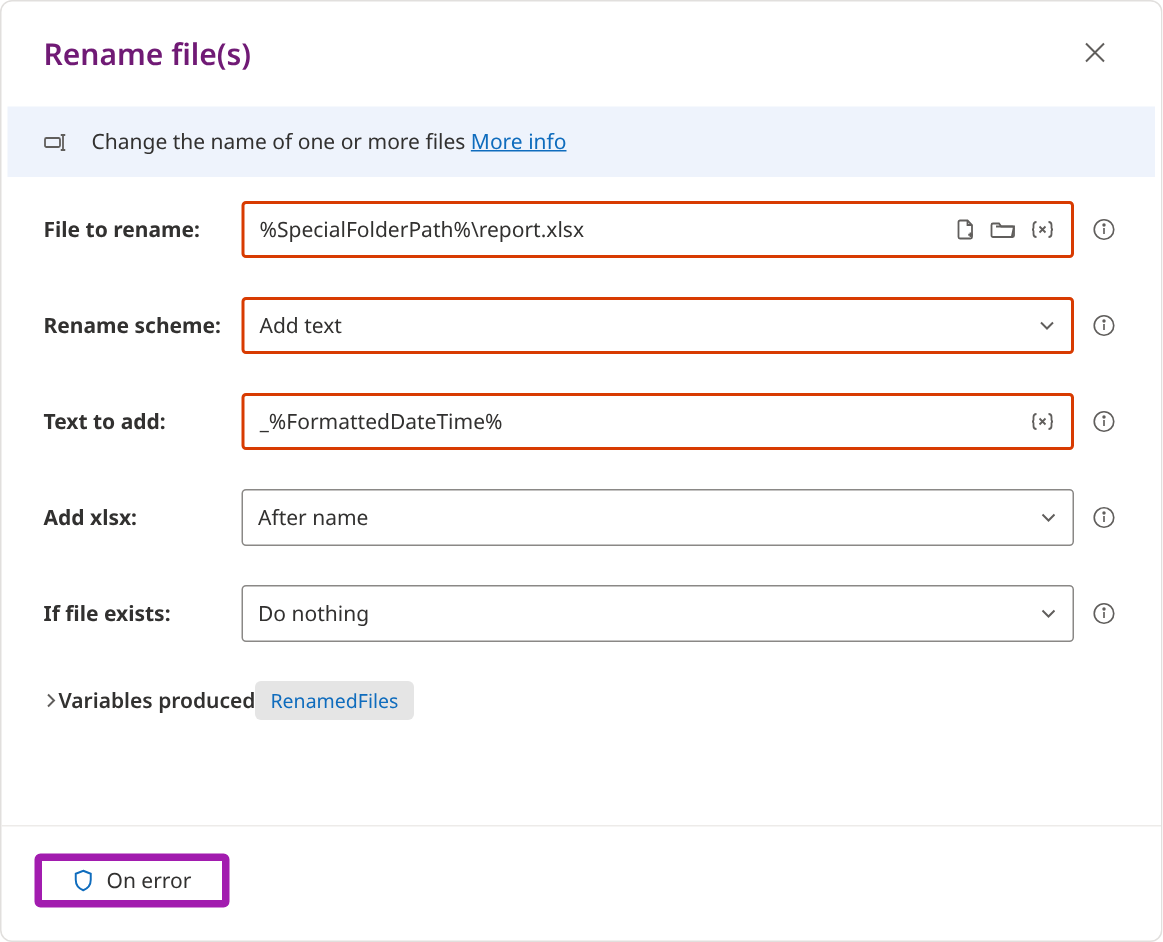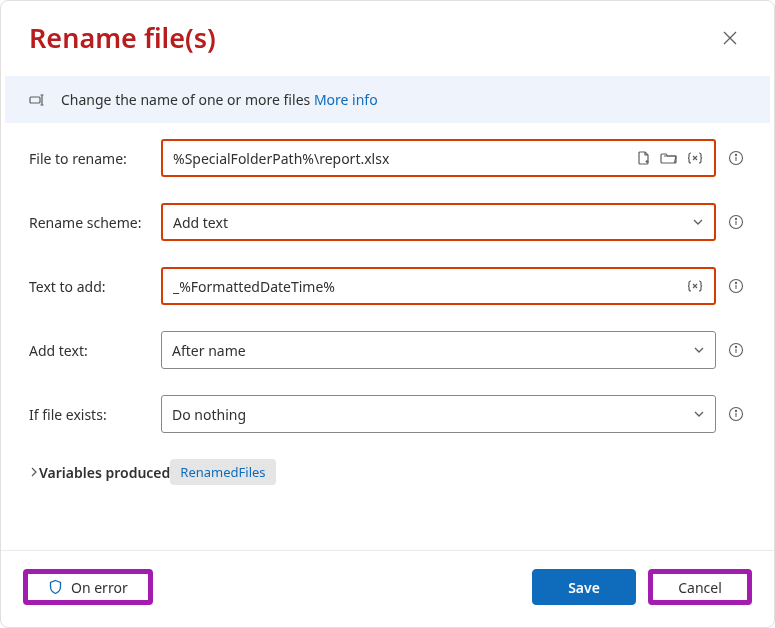--- a/index.html
+++ b/index.html
@@ -20,43 +20,44 @@
     display: flex;
     flex-direction: column;
   }
   .header {
     display: flex;
     align-items: center;
     justify-content: space-between;
     padding: 18px 28px 10px 28px;
   }
   .title {
-    font-size: 27px;
+    font-size: 20px;
     font-weight: 600;
-    color: #b91c1c;
+    color: #701a75;
   }
   .close-btn {
     width: 32px; height: 32px;
     display: flex; align-items: center; justify-content: center;
     cursor: pointer;
     color: #605e5c;
     border-radius: 4px;
   }
   .banner {
     margin: 10px 4px 4px 4px;
     background: #eef3fc;
     padding: 14px 24px;
     display: flex;
     align-items: center;
     gap: 14px;
     font-size: 14px;
     color: #323130;
   }
   .banner a {
     color: #0f6cbd;
+    text-decoration: underline;
     cursor: pointer;
     text-align: right;
   }
   .body {
     flex: 1;
     padding: 12px 28px 0 28px;
     overflow: auto;
   }
   .section-title {
     font-size: 18px;
@@ -68,20 +69,21 @@
     display: flex;
     align-items: center;
     margin-bottom: 26px;
     gap: 10px;
   }
   .label {
     width: 122px;
     flex-shrink: 0;
     font-size: 14px;
     color: #323130;
+    font-weight: bold;
   }
   .control-wrap {
     flex: 1;
     position: relative;
     height: 38px;
     border: 1px solid #8a8886;
     border-radius: 3px;
     background: #fff;
     display: flex;
     align-items: center;
@@ -276,21 +278,21 @@
       <div class="info">
         <svg width="16" height="16" viewBox="0 0 16 16" fill="none" stroke="#605e5c" stroke-width="1.1">
             <circle cx="8" cy="8" r="6.5"></circle>
             <circle cx="8" cy="5" r="0.6" fill="#605e5c"></circle>
             <path d="M8 7v4"></path>
           </svg>
       </div>
     </div>
 
     <div class="row">
-      <div class="label">Add text:</div>
+      <div class="label">Add xlsx:</div>
       <div class="control-wrap select">
         <span class="sel-text">After name</span>
         <span>
             <svg width="12" height="12" viewBox="0 0 12 12">
               <path d="M2 4l4 4 4-4" fill="none" stroke="#605e5c" stroke-width="1.3"></path>
             </svg>
           </span>
       </div>
       <div class="info">
         <svg width="16" height="16" viewBox="0 0 16 16" fill="none" stroke="#605e5c" stroke-width="1.1">
@@ -334,19 +336,15 @@
 
   <div class="footer">
     <button class="btn btn-default">
       <span class="onerr-icon">
         <svg width="15" height="16" viewBox="0 0 15 16" fill="none" stroke="#0f6cbd" stroke-width="1.3">
             <path d="M7.5 1.5l5 2v4c0 3.5-2.5 6-5 7-2.5-1-5-3.5-5-7v-4l5-2z"></path>
           </svg>
       </span>
       <span>On error</span>
     </button>
-    <div class="footer-right">
-      <button class="btn btn-primary">Save</button>
-      <button class="btn btn-default">Cancel</button>
-    </div>
   </div>
 
 </div>
 
 </body></html>

